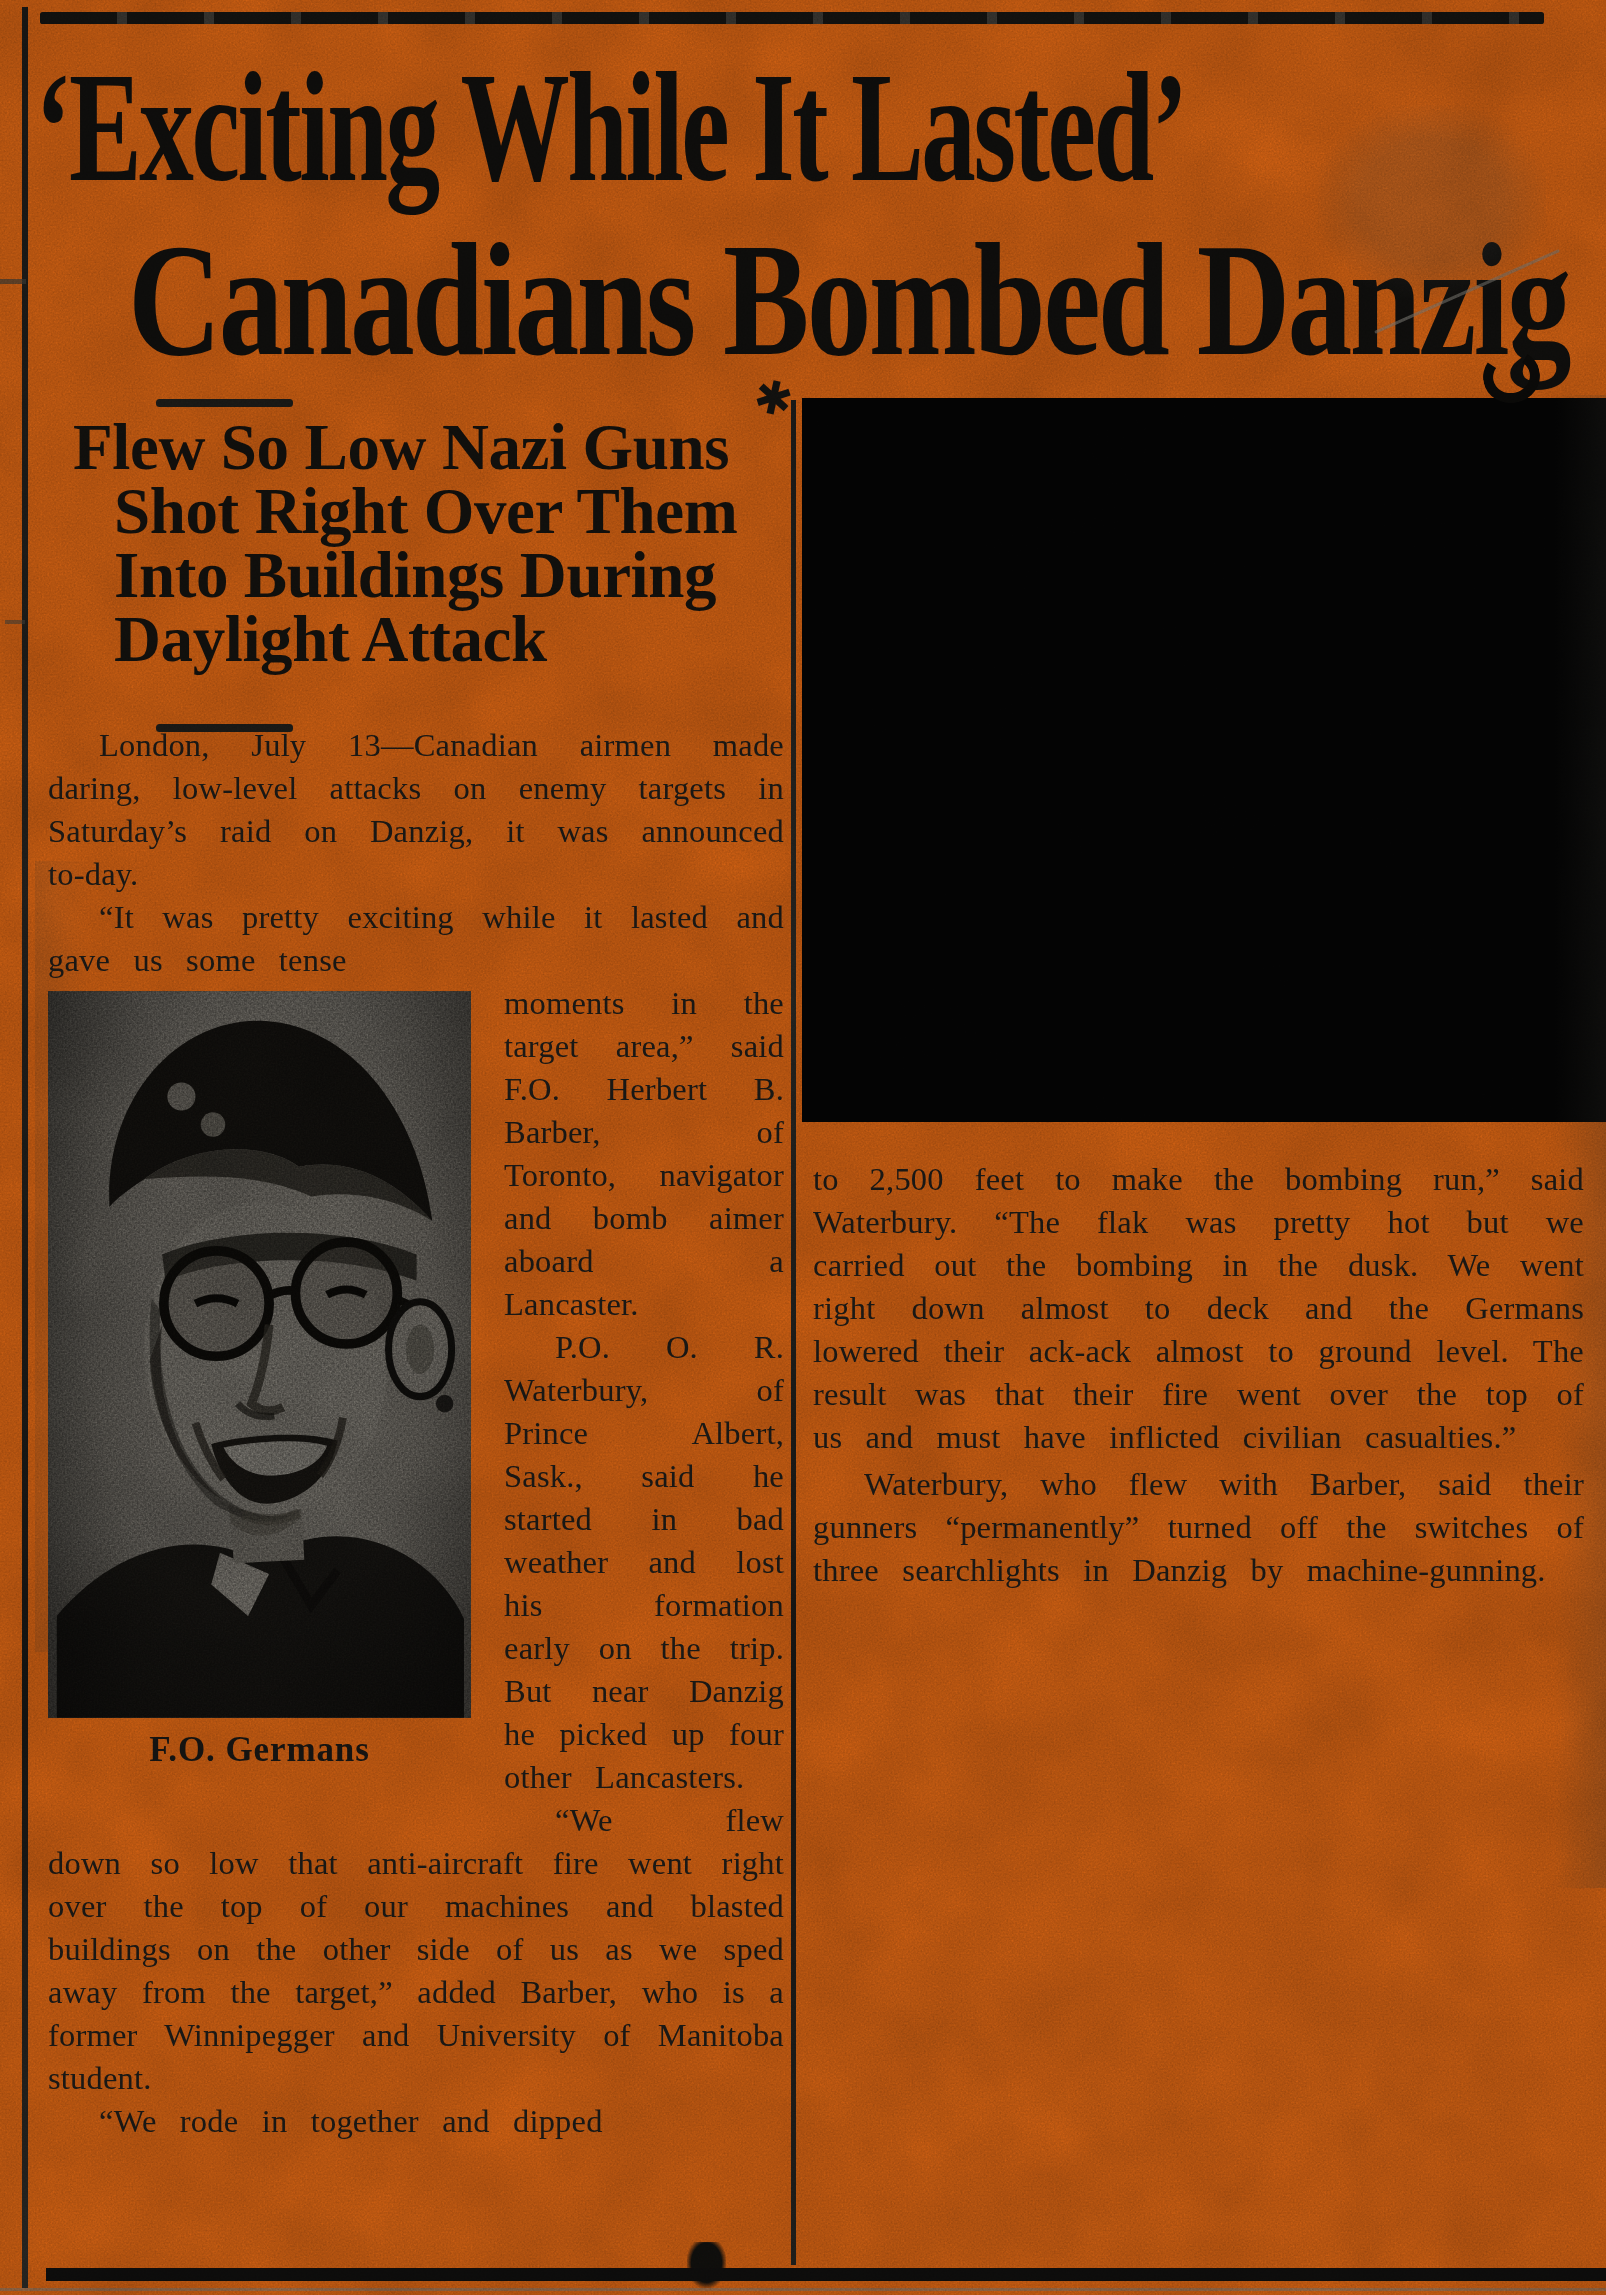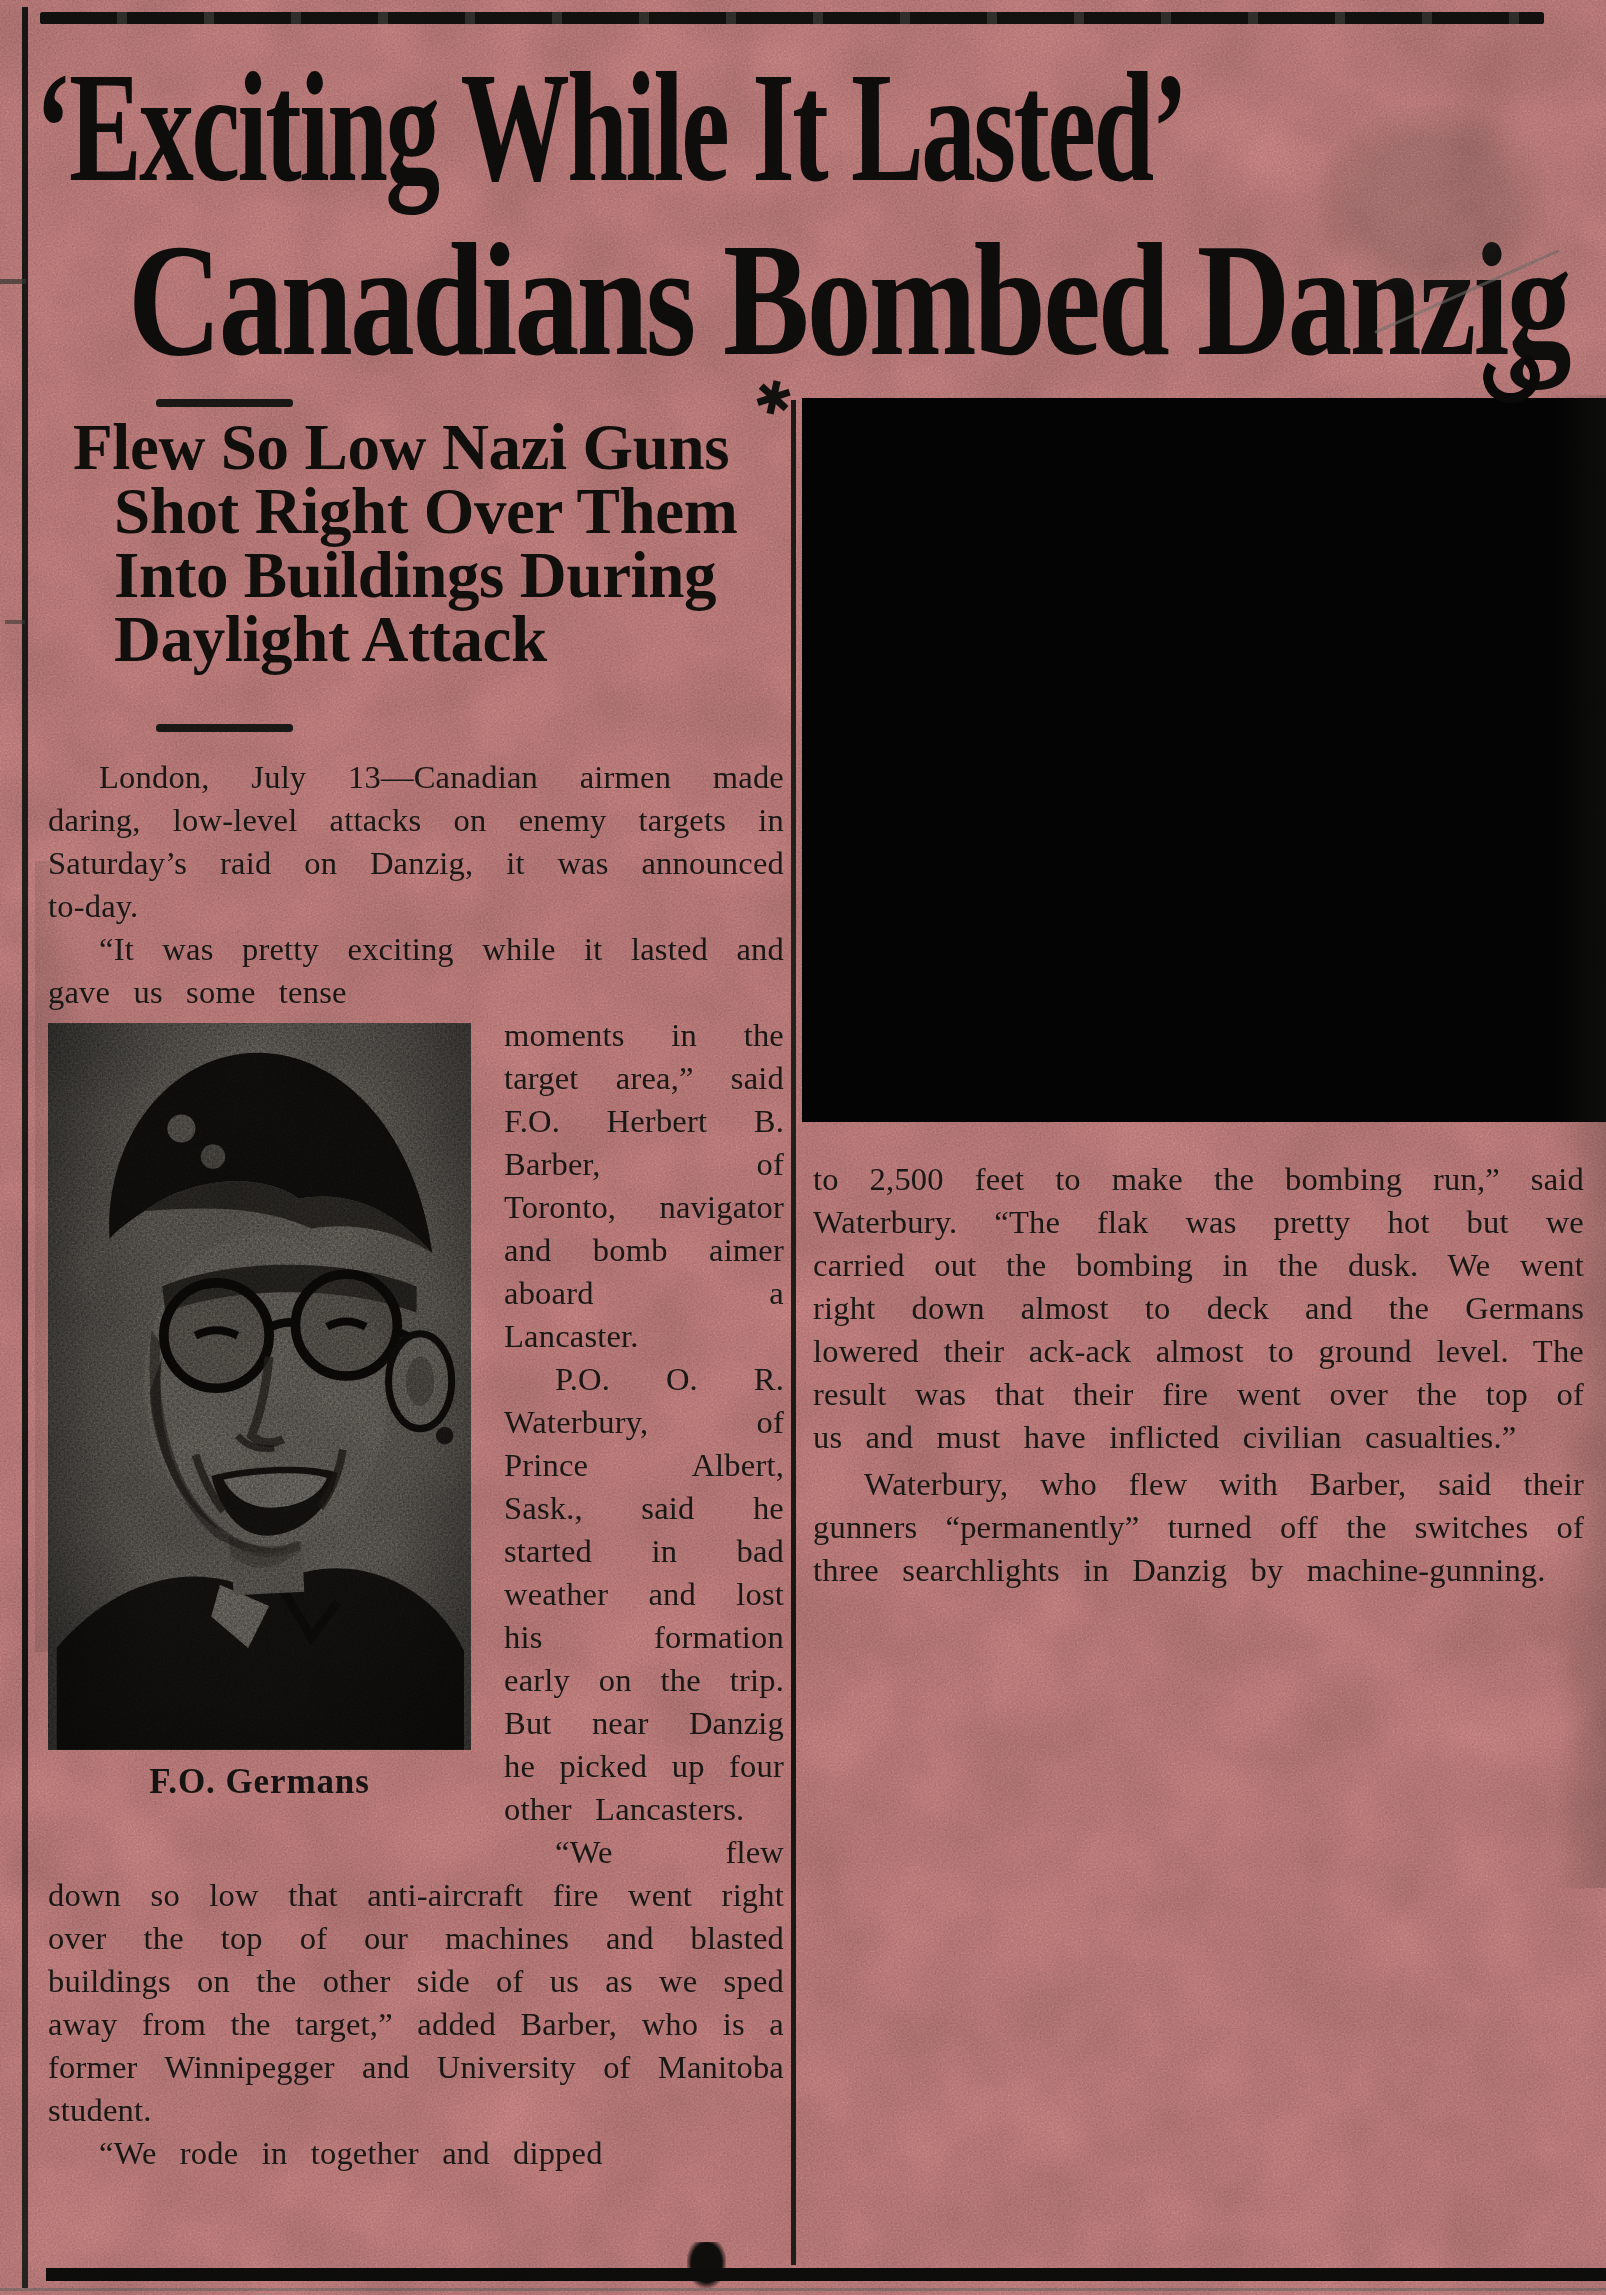--- a/index.html
+++ b/index.html
@@ -1,18 +1,18 @@
 <!DOCTYPE html>
 <html style="font-size:14px"><head>
 <meta charset="utf-8">
 <style>
   html,body{margin:0;padding:0;background:#777;}
   .page{
     position:relative;width:1607px;height:2295px;overflow:hidden;
-    background:#fca5a5;
+    background:#f97316;
     font-family:"Liberation Serif", serif;color:#1b1a18;
   }
   
   .top-rule{position:absolute;left:40px;top:12.3px;width:1504px;height:11.4px;
     background:repeating-linear-gradient(90deg,#181714 0 77px,#45423c 77px 87px);
     border-radius:2.6px;}
   .left-rule{position:absolute;left:22px;top:7px;width:6.1px;height:2281px;
     background:linear-gradient(#201f1c, #2a2824 40%, #1c1b18 75%, #34322d);}
   .col-rule{position:absolute;left:791px;top:400px;width:5.3px;height:1865px;
     background:linear-gradient(#23221f, #31302b 30%, #1d1c19 70%, #2b2a26);}
@@ -26,21 +26,21 @@
   .headline{position:absolute;white-space:nowrap;font-weight:bold;color:#131210;
     transform-origin:left top;}
   .h1{left:35px;top:42px;font-size:156px;line-height:1.1;letter-spacing:-3.5px;transform:scaleX(.70);}
   .h2{left:128px;top:211px;font-size:162px;line-height:1.1;letter-spacing:-3.5px;transform:scaleX(.80);}
 
   .subhead{position:absolute;left:73px;top:415px;width:729px;
     font-size:65px;font-weight:bold;line-height:64px;letter-spacing:-0.4px;color:#16514;
     color:#171511;white-space:pre-line;padding-left:41px;text-indent:-41px;}
 
   
-  .left-body{position:absolute;left:48px;top:756px;width:736px;}
+  .left-body{position:absolute;left:48px;top:724px;width:736px;}
   .right-body{position:absolute;left:813px;top:1158px;width:771px;}
   .bp{margin:0;text-align:justify;font-size:32.5px;line-height:43px;
       word-spacing:15px;letter-spacing:0.2px;color:#23211d;}
   .ind{text-indent:51px;}
   .gap{margin-top:4px;}
 
   
   .portrait{float:left;width:423px;margin:8.8px 33px 61px 0;}
   .portrait svg{display:block;box-shadow:inset 0 0 53px rgba(0,0,0,.25);}
   .photo-caption{display:block;margin-top:12.3px;text-align:center;

